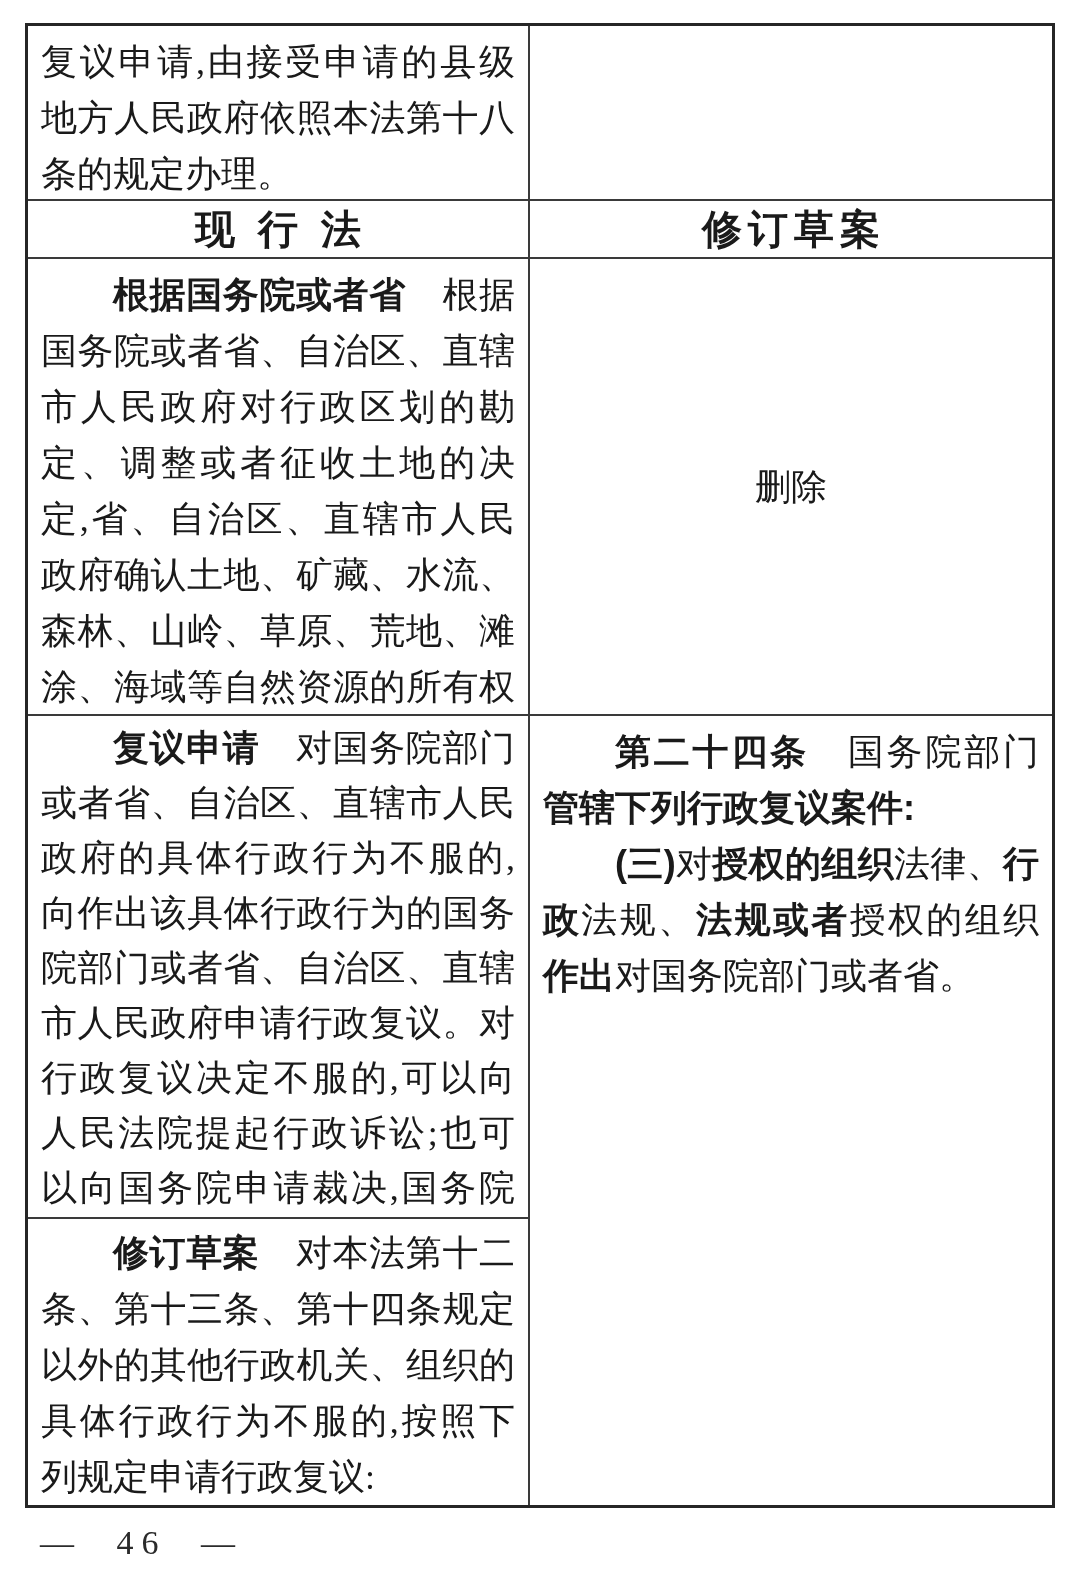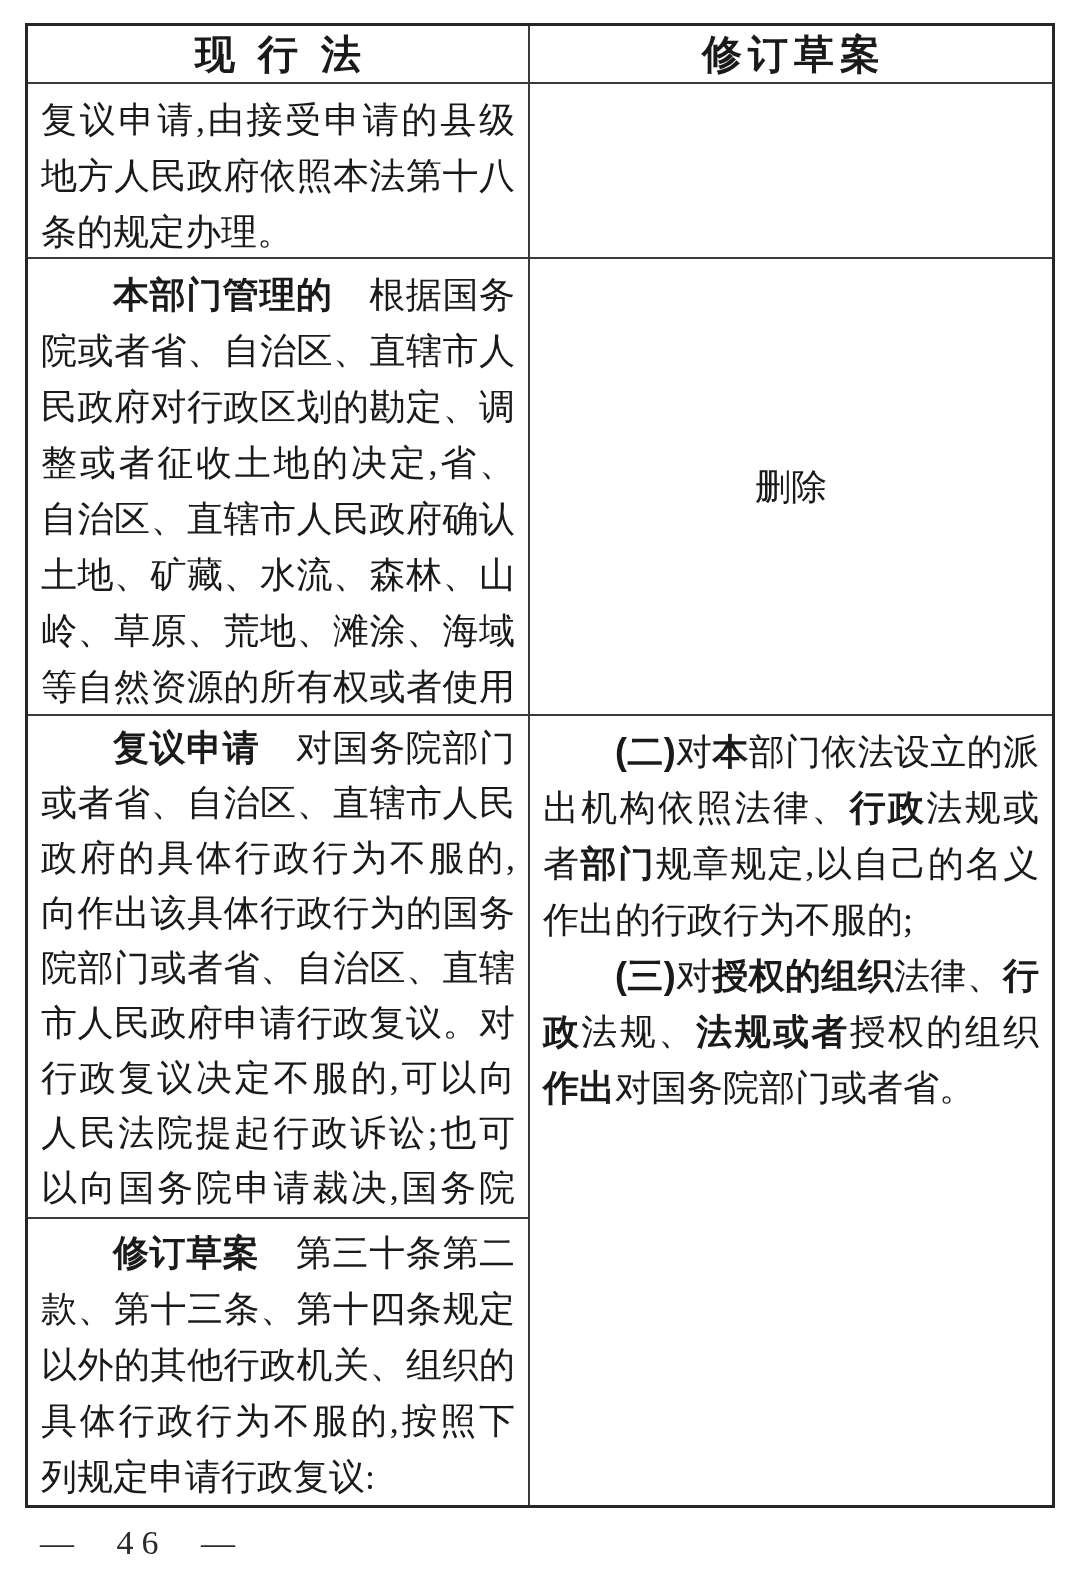--- a/index.html
+++ b/index.html
@@ -65,56 +65,56 @@
     text-align:center;
   }
 </style>
 </head>
 <body>
 
 <div class="sheet">
 
   <div class="tbl">
 
+    <div class="row row-1">
+      <div class="cell cleft cont">
+          <p><span>复议申请,由接受申请的县级地方人民政府依照本法第十八条的规定办理。</span></p>
+        </div>
+      <div class="cell cright"></div>
+    </div>
+
     <div class="row row-hdr">
       <div class="cell cleft hcell">
         <span class="hei hspace">现 行 法</span>
       </div>
       <div class="cell cright hcell">
         <span class="hei hspace">修订草案</span>
       </div>
     </div>
 
-    <div class="row row-1">
-      <div class="cell cleft cont">
-          <p><span>复议申请,由接受申请的县级地方人民政府依照本法第十八条的规定办理。</span></p>
-        </div>
-      <div class="cell cright"></div>
-    </div>
-
     <div class="row row-2">
       <div class="cell cleft">
-          <p><span class="hei">本部门管理的</span><span>　根据国务院或者省、自治区、直辖市人民政府对行政区划的勘定、调整或者征收土地的决定,省、自治区、直辖市人民政府确认土地、矿藏、水流、森林、山岭、草原、荒地、滩涂、海域等自然资源的所有权或者使用权的行政复议决定为最终裁决。</span></p>
+          <p><span class="hei">根据国务院或者省</span><span>　根据国务院或者省、自治区、直辖市人民政府对行政区划的勘定、调整或者征收土地的决定,省、自治区、直辖市人民政府确认土地、矿藏、水流、森林、山岭、草原、荒地、滩涂、海域等自然资源的所有权或者使用权的行政复议决定为最终裁决。</span></p>
         </div>
       <div class="cell cright center-cell">
         <span>删除</span>
       </div>
     </div>
 
     <div class="row row-34">
       <div class="leftstack">
         <div class="cell sub3">
             <p><span class="hei">复议申请</span><span>　对国务院部门或者省、自治区、直辖市人民政府的具体行政行为不服的,向作出该具体行政行为的国务院部门或者省、自治区、直辖市人民政府申请行政复议。对行政复议决定不服的,可以向人民法院提起行政诉讼;也可以向国务院申请裁决,国务院依照本法的规定作出最终裁决。</span></p>
           </div>
         <div class="cell sub4">
-            <p><span class="hei">修订草案</span><span>　第三十条第二款、第十三条、第十四条规定以外的其他行政机关、组织的具体行政行为不服的,按照下列规定申请行政复议:</span></p>
+            <p><span class="hei">修订草案</span><span>　对本法第十二条、第十三条、第十四条规定以外的其他行政机关、组织的具体行政行为不服的,按照下列规定申请行政复议:</span></p>
           </div>
       </div>
       <div class="cell cright">
-          <p><span class="hei">(二)</span><span>对</span><span class="hei">本</span><span>部门依法设立的派出机构依照法律、</span><span class="hei">行政</span><span>法规或者</span><span class="hei">部门</span><span>规章规定,以自己的名义作出的行政行为不服的;</span></p>
+          <p><span class="hei">第二十四条</span><span>　国务院部门</span><span class="hei">管辖下列行政复议案件:</span></p>
           <p><span class="hei">(三)</span><span>对</span><span class="hei">授权的组织</span><span>法律、</span><span class="hei">行政</span><span>法规、</span><span class="hei">法规或者</span><span>授权的组织</span><span class="hei">作出</span><span>对国务院部门或者省。</span></p>
         </div>
     </div>
 
   </div>
 
   <div class="footer">— 46 —</div>
 
 </div>
 

